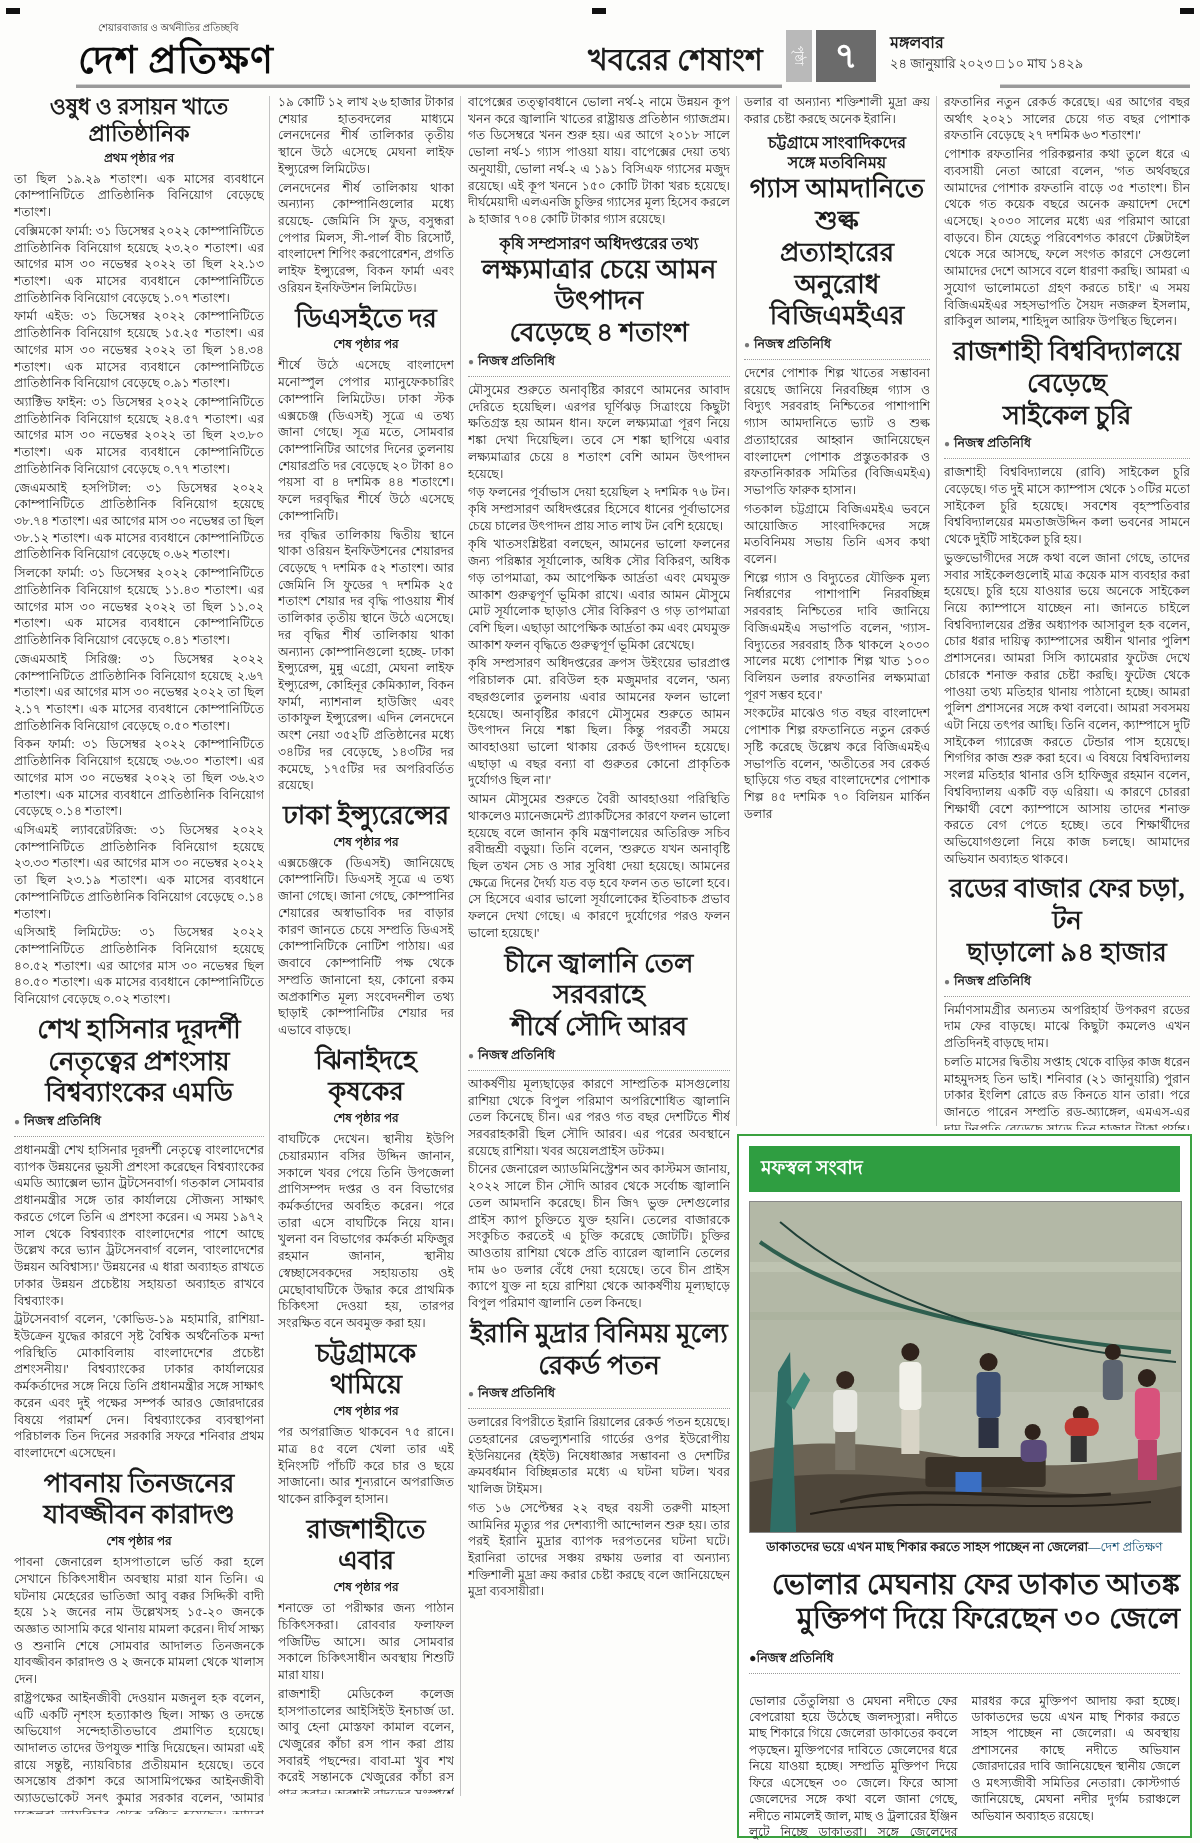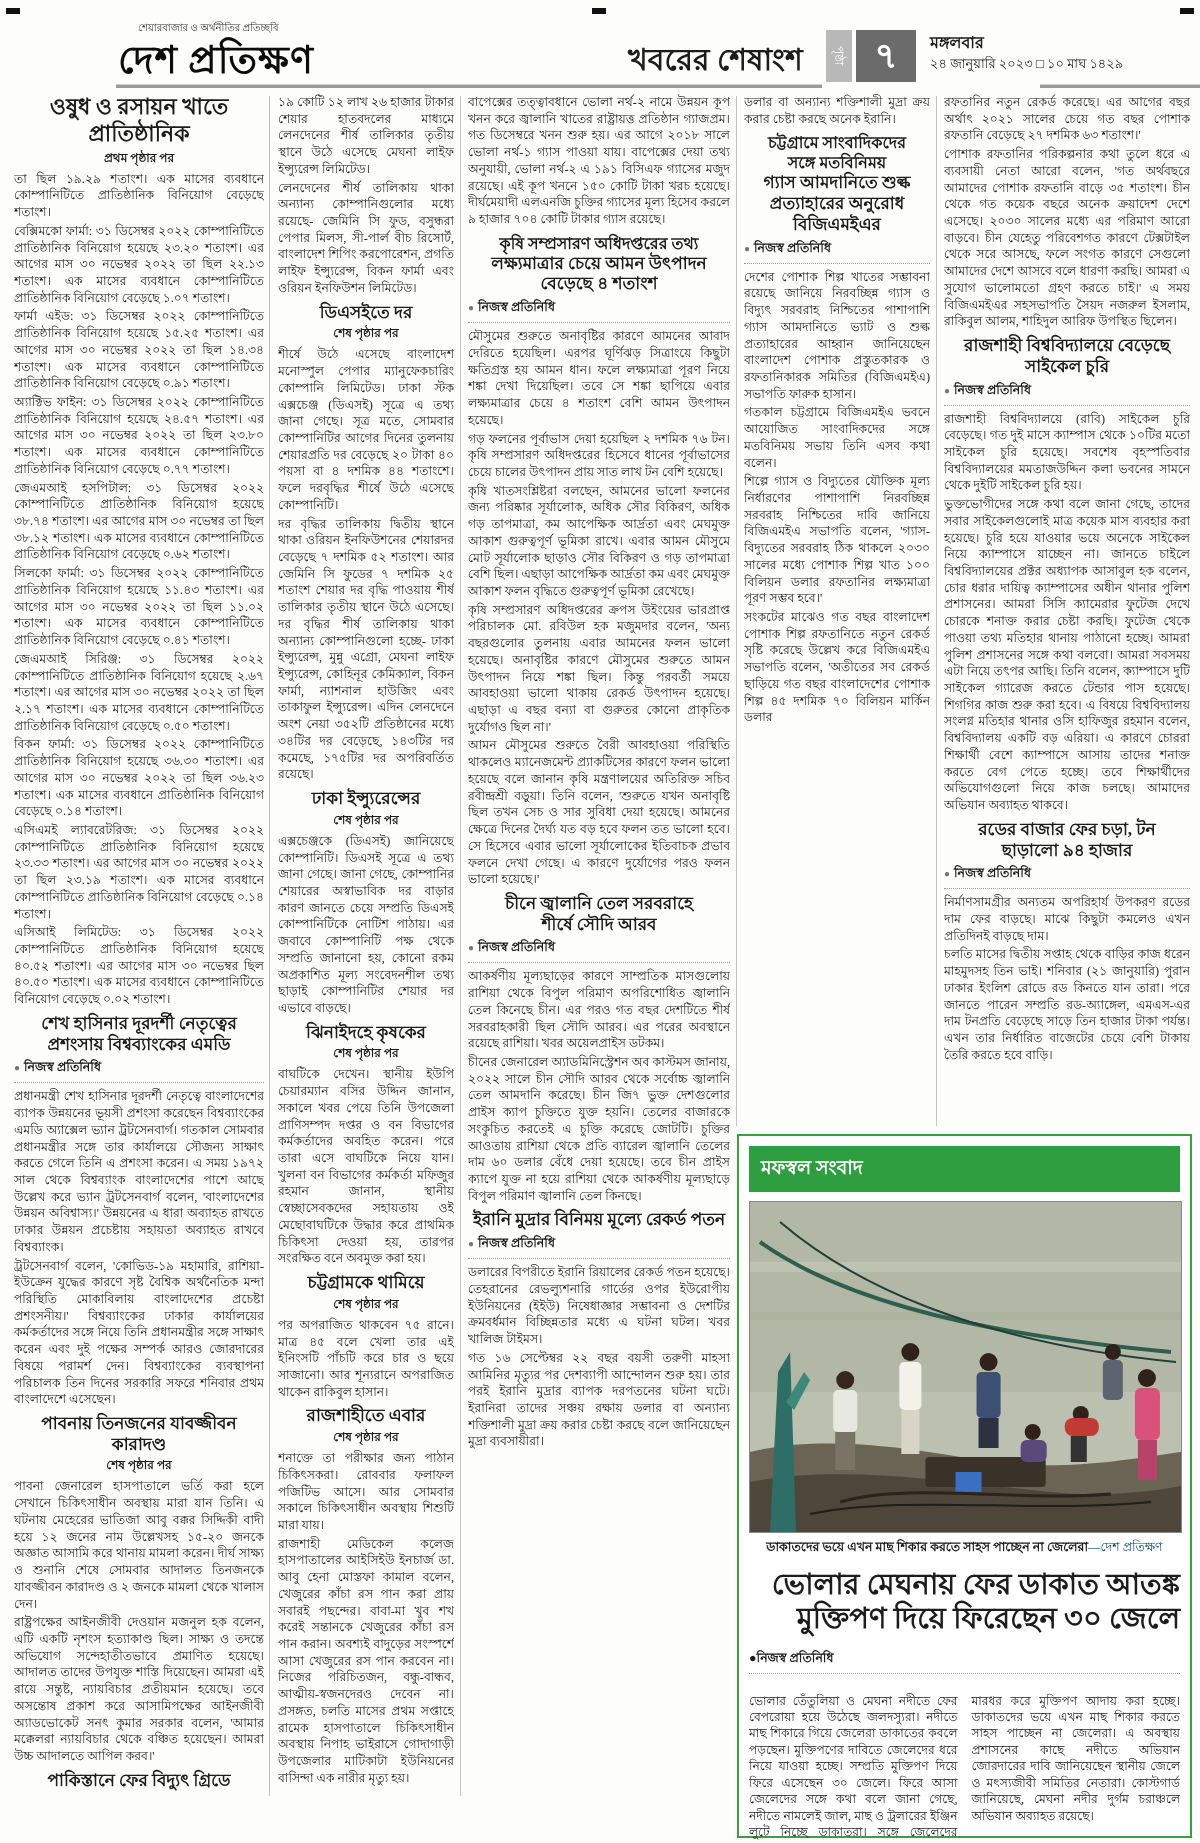--- a/index.html
+++ b/index.html
@@ -1,40 +1,40 @@
 <!DOCTYPE html>
 <html><head>
 <meta charset="utf-8">
 <style>
   html,body{margin:0;padding:0;background:#e8e8e8;}
   #page{position:relative;width:1200px;height:1843px;background:#fdfdfb;overflow:hidden;
         font-family:"Liberation Serif","DejaVu Serif",serif;color:#1c1c1c;margin:0 auto;}
   .mark{position:absolute;background:#111;}
   
-  #masthead{position:absolute;left:0;top:0;width:1123px;height:92px;margin-left:40px;}
+  #masthead{position:absolute;left:0;top:0;width:1123px;height:92px;}
   .tagline{position:absolute;left:98px;top:20px;font-size:10px;color:#333;}
   .logo{position:absolute;left:78px;top:30px;font-size:38px;font-weight:bold;letter-spacing:1px;color:#0c0c0c;}
   .section-title{position:absolute;left:588px;top:36px;font-size:30px;font-weight:bold;}
   .pg-label{position:absolute;left:786px;top:30px;width:26px;height:52px;background:#b9b9b9;color:#fff;
             font-size:12px;writing-mode:vertical-rl;text-align:center;line-height:26px;}
   .pg-num{position:absolute;left:816px;top:30px;width:60px;height:52px;background:#6b6b6b;color:#fff;
           font-size:36px;font-weight:bold;text-align:center;line-height:52px;}
   .day{position:absolute;left:890px;top:30px;font-size:16px;font-weight:bold;}
   .date{position:absolute;left:890px;top:54px;font-size:13px;color:#222;}
   .hrule{position:absolute;height:3px;background:#9a9a9a;border-top:1px solid #cfcfcf;}
   
   .col{position:absolute;top:94px;overflow:hidden;}
   #col1{left:14px;width:250px;height:1720px;}
   #col2{left:278px;width:176px;height:1700px;}
   #col3{left:468px;width:262px;height:1744px;}
   #col4{left:744px;width:186px;height:1036px;}
   #col5{left:944px;width:246px;height:1036px;}
   .vrule{position:absolute;width:1px;background:#c3c3c3;}
   .kicker{font-size:16px;font-weight:bold;text-align:center;line-height:1.25;}
-  .head{font-size:17px;font-weight:bold;text-align:center;line-height:1.22;}
+  .head{font-size:26px;font-weight:bold;text-align:center;line-height:1.22;}
   .head-lg{font-size:22px;}
   .sub{font-size:12px;font-weight:bold;text-align:center;margin:1px 0 2px;}
   .byline{font-size:12.5px;font-weight:bold;margin:3px 0 0;}
   .byline .dot{color:#777;font-size:10px;margin-right:4px;}
   .dotrule{border-bottom:1px dotted #999;margin:4px 0 5px;}
   .para{font-size:12.3px;line-height:1.36;text-align:justify;margin:0 0 2px;}
   .article{margin-bottom:6px;}
   
   #mofossol{position:absolute;left:737px;top:1134px;width:455px;height:704px;
             border:2px solid #3aa13f;background:#fff;box-sizing:border-box;padding:10px;}

